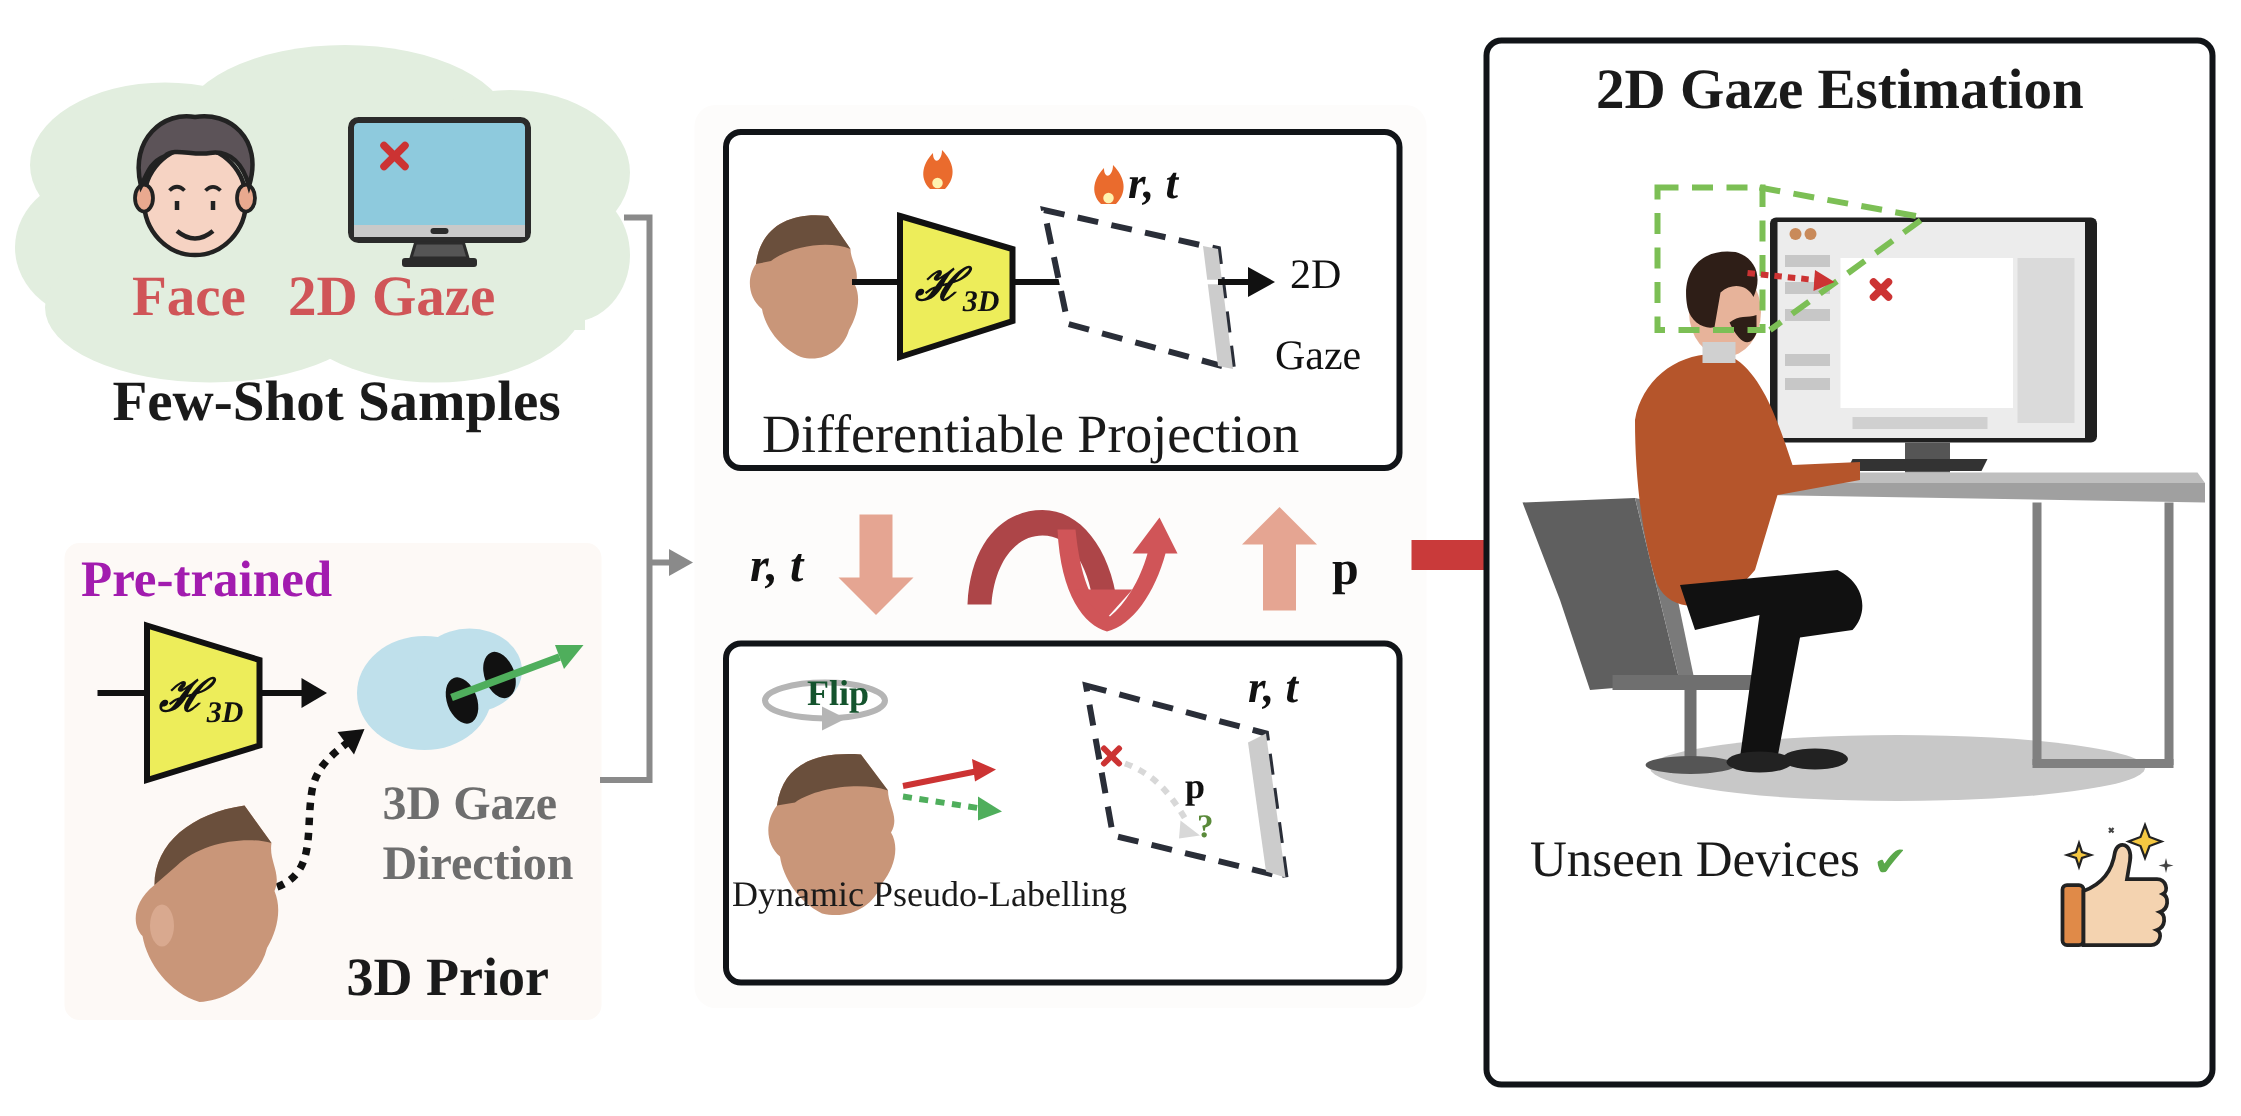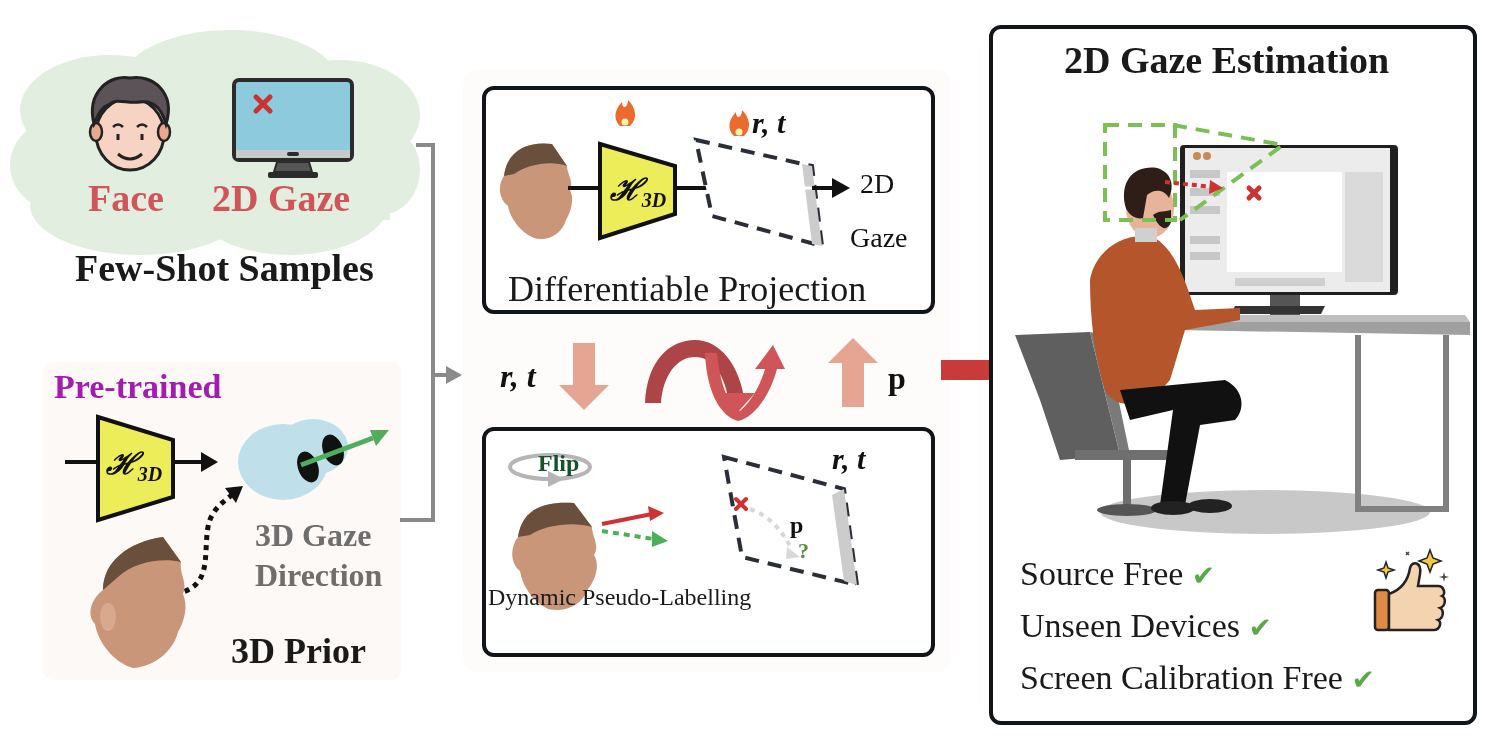--- a/index.html
+++ b/index.html
@@ -47,21 +47,21 @@
     <rect x="55" y="74" width="12" height="4" rx="2" fill="#2b2b2b"></rect>
     <path d="M45,84 L77,84 L80,94 L42,94 Z" fill="#555" stroke="#2b2b2b" stroke-width="2"></path>
     <rect x="36" y="94" width="50" height="6" rx="2" fill="#2b2b2b"></rect>
     <g stroke="#cc3333" stroke-width="5" stroke-linecap="round">
       <line x1="24" y1="19" x2="38" y2="33"></line>
       <line x1="38" y1="19" x2="24" y2="33"></line>
     </g>
   </svg>
 
   <div class="abs txt serif bold" style="left:88px;top:176px;font-size:38px;color:#d05558;">Face</div>
-  <div class="abs txt serif bold" style="left:212px;top:176px;font-size:38px;color:#d05558;">2D Gaze</div>
+  <div class="abs txt serif bold" style="left:192px;top:176px;font-size:38px;color:#d05558;">2D Gaze</div>
   <div class="abs txt serif bold" style="left:75px;top:246px;font-size:38px;color:#1a1a1a;">Few-Shot Samples</div>
 </div>
 
 <div class="abs" style="left:43px;top:362px;width:358px;height:318px;background:#fdf9f6;border-radius:10px;">
 </div>
 <div class="abs txt serif bold" style="left:54px;top:368px;font-size:34px;color:#a21caf;">Pre-trained</div>
 
 <svg width="360" height="320" style="left:43px;top:362px;">
 
   <line x1="22" y1="100" x2="55" y2="100" stroke="#111" stroke-width="4"></line>
@@ -248,29 +248,21 @@
   <line x1="170" y1="72" x2="218" y2="77" stroke="#cc3333" stroke-width="4" stroke-dasharray="5,4"></line>
   <polygon points="215,70 228,78 214,84" fill="#cc3333"></polygon>
   <g stroke="#cc3333" stroke-width="5" stroke-linecap="round">
     <line x1="254" y1="78" x2="264" y2="88"></line>
     <line x1="264" y1="78" x2="254" y2="88"></line>
   </g>
 </svg>
 
 <div class="abs" style="left:1020px;top:555px;">
   <div class="txt serif" style="font-size:34px;color:#1a1a1a;height:52px;">
-    <span>Source Free</span>
-    <span style="color:#5aa84a;font-family:'DejaVu Sans',sans-serif;font-size:28px;">✔</span>
-  </div>
-  <div class="txt serif" style="font-size:34px;color:#1a1a1a;height:52px;">
     <span>Unseen Devices</span>
-    <span style="color:#5aa84a;font-family:'DejaVu Sans',sans-serif;font-size:28px;">✔</span>
-  </div>
-  <div class="txt serif" style="font-size:34px;color:#1a1a1a;height:52px;">
-    <span>Screen Calibration Free</span>
     <span style="color:#5aa84a;font-family:'DejaVu Sans',sans-serif;font-size:28px;">✔</span>
   </div>
 </div>
 
 <svg width="80" height="90" style="left:1372px;top:548px;">
   <rect x="3" y="42" width="14" height="40" rx="3" fill="#e08a48" stroke="#222" stroke-width="2.5"></rect>
   <path d="M17,46 C28,42 36,34 38,20 C40,12 50,14 48,26 L46,38 L66,38 C72,38 74,46 70,48 C74,50 74,58 68,60 C72,62 72,70 66,72 C70,74 68,82 62,82 L17,82 Z" fill="#f4d3b0" stroke="#222" stroke-width="2.5"></path>
   <path d="M58,2 L61,10 L69,13 L61,16 L58,24 L55,16 L47,13 L55,10 Z" fill="#f5c842" stroke="#222" stroke-width="1.5"></path>
   <path d="M14,14 L16,20 L22,22 L16,24 L14,30 L12,24 L6,22 L12,20 Z" fill="#f5c842" stroke="#222" stroke-width="1.5"></path>
   <path d="M72,24 L73,28 L77,29 L73,30 L72,34 L71,30 L67,29 L71,28 Z" fill="#444"></path>

